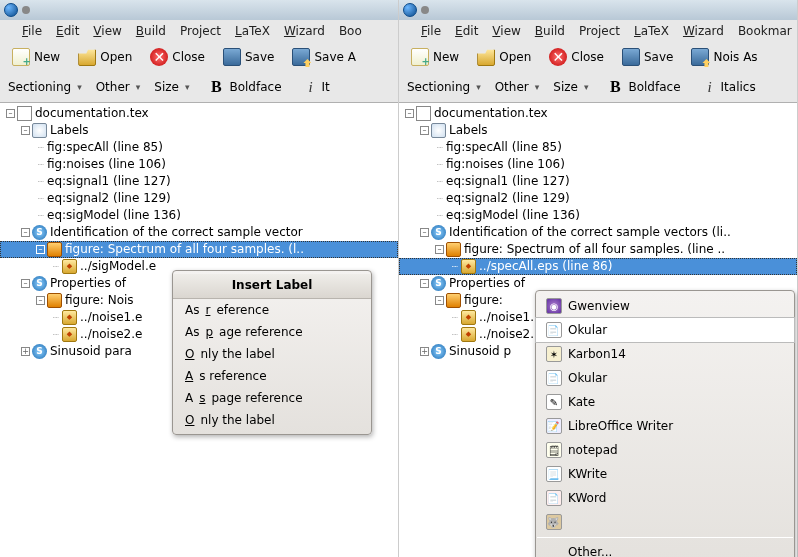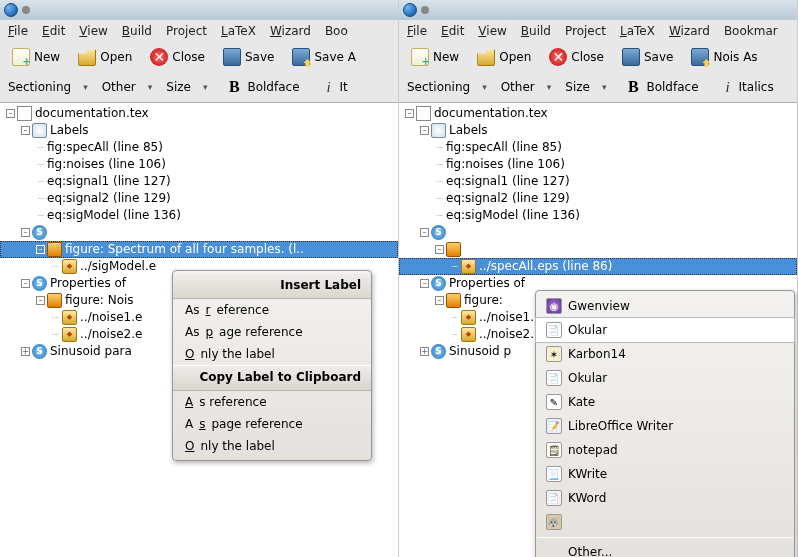--- a/index.html
+++ b/index.html
@@ -36,21 +36,21 @@
     background: radial-gradient(circle at 30% 30%, #6cb7ff, #0a4a8a);
     border: 1px solid #0a4a8a;
   }
   .titlebar .dot {
     width: 8px; height: 8px; border-radius: 50%;
     background: #888;
   }
   .menubar {
     display: flex;
     gap: 14px;
-    padding: 4px 8px;
+    padding: 4px 22px;
     color: #222;
   }
   .menubar span { cursor: default; }
   .toolbar {
     display: flex;
     align-items: center;
     gap: 10px;
     padding: 4px 8px;
   }
   .tbtn {
@@ -72,21 +72,21 @@
   .icon-save { background: linear-gradient(#7aa9d4,#3a6a9a); border:1px solid #2a5078; border-radius:2px;}
   .icon-saveas { background: linear-gradient(#7aa9d4,#3a6a9a); border:1px solid #2a5078; border-radius:2px; position:relative;}
   .icon-saveas::after{content:""; position:absolute; right:-2px; bottom:-2px; width:8px;height:8px; background:#ffd060; clip-path: polygon(0 50%,50% 0,100% 50%,75% 50%,75% 100%,25% 100%,25% 50%);}
   .toolbar2 {
     display: flex;
     align-items: center;
     gap: 14px;
     padding: 4px 8px;
     border-bottom: 1px solid #b0b0b0;
   }
-  .dd { display:flex; align-items:center; gap:12px; }
+  .dd { display:flex; align-items:center; gap:6px; }
   .dd .arrow { font-size:9px; color:#555; }
   .bold-b {
     font-family: Georgia, serif; font-size:16px; font-weight:bold;
     width:18px; text-align:center;
   }
   .italic-i {
     font-family: Georgia, serif; font-size:15px; font-style:italic;
     width:14px; text-align:center; color:#333;
   }
   .tree {
@@ -128,21 +128,21 @@
     background: linear-gradient(to bottom, #f4f2f0, #e4e1dd);
     border: 1px solid #9a9691;
     border-radius: 4px;
     box-shadow: 1px 2px 5px rgba(0,0,0,.3);
     padding: 3px 0;
     font-size: 12px;
     min-width: 150px;
   }
   .ctx-header {
     font-weight: bold;
-    text-align: right;
+    text-align: center;
     padding: 4px 10px 6px;
     border-bottom: 1px solid #b8b4ae;
     background: linear-gradient(to bottom, #efede9, #dad6d0);
   }
   .ctx-header.sub { border-top: 1px solid #fff;}
   .ctx-item {
     padding: 4px 12px;
     display:flex;
     align-items:center;
     gap:6px;
@@ -263,20 +263,21 @@
         <span class="indent i2"></span>
         <span class="tw dotline">┈</span>
         <span>eq:sigModel (line 136)</span>
       </div>
     <div class="tree-row">
         <span class="indent i1"></span>
         <span class="tw">
           <span class="expand">–</span>
         </span>
         <span class="node-icon ni-section">S</span>
+        <span>Identification of the correct sample vector</span>
       </div>
     <div class="tree-row sel dashed">
         <span class="indent i2"></span>
         <span class="tw">
           <span class="expand" style="background:#4a90d9;color:#fff;border-color:#fff;">–</span>
         </span>
         <span class="node-icon ni-fig"></span>
         <span>figure: Spectrum of all four samples. (l..</span>
       </div>
     <div class="tree-row">
@@ -321,21 +322,20 @@
         <span class="node-icon ni-section">S</span>
         <span>Sinusoid para</span>
       </div>
   </div>
 
   <div class="contextmenu labelmenu">
     <div class="ctx-header">Insert Label</div>
     <div class="ctx-item">As <u class="acc">r</u>eference</div>
     <div class="ctx-item">As <u class="acc">p</u>age reference</div>
     <div class="ctx-item"><u class="acc">O</u>nly the label</div>
-    <div class="ctx-header sub">Copy Label to Clipboard</div>
     <div class="ctx-item"><u class="acc">A</u>s reference</div>
     <div class="ctx-item">A<u class="acc">s</u> page reference</div>
     <div class="ctx-item"><u class="acc">O</u>nly the label</div>
   </div>
 </div>
 
 <div class="pane">
   <div class="titlebar">
     <span class="logo"></span>
     <span class="dot"></span>
@@ -434,27 +434,29 @@
         <span class="indent i2"></span>
         <span class="tw dotline">┈</span>
         <span>eq:sigModel (line 136)</span>
       </div>
     <div class="tree-row">
         <span class="indent i1"></span>
         <span class="tw">
           <span class="expand">–</span>
         </span>
         <span class="node-icon ni-section">S</span>
+        <span>Identification of the correct sample vectors (li..</span>
       </div>
     <div class="tree-row">
         <span class="indent i2"></span>
         <span class="tw">
           <span class="expand">–</span>
         </span>
         <span class="node-icon ni-fig"></span>
+        <span>figure: Spectrum of all four samples. (line ..</span>
       </div>
     <div class="tree-row sel dashed">
         <span class="indent i3"></span>
         <span class="tw dotline" style="color:#fff">┈</span>
         <span class="node-icon ni-eps"></span>
         <span>../specAll.eps (line 86)</span>
       </div>
     <div class="tree-row">
         <span class="indent i1"></span>
         <span class="tw">

